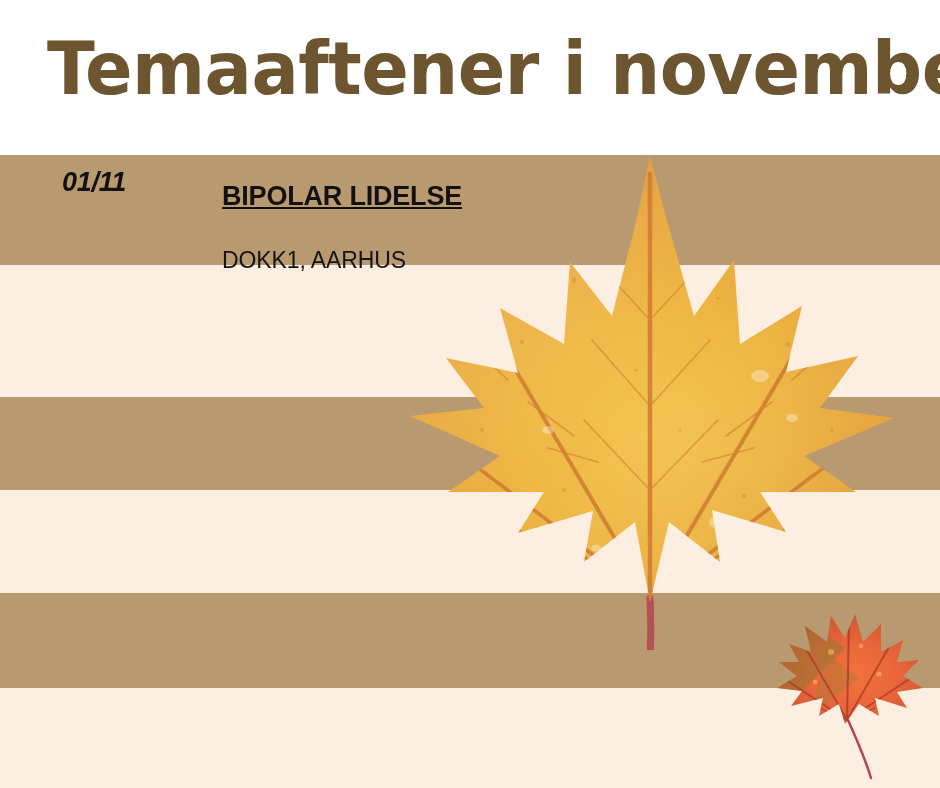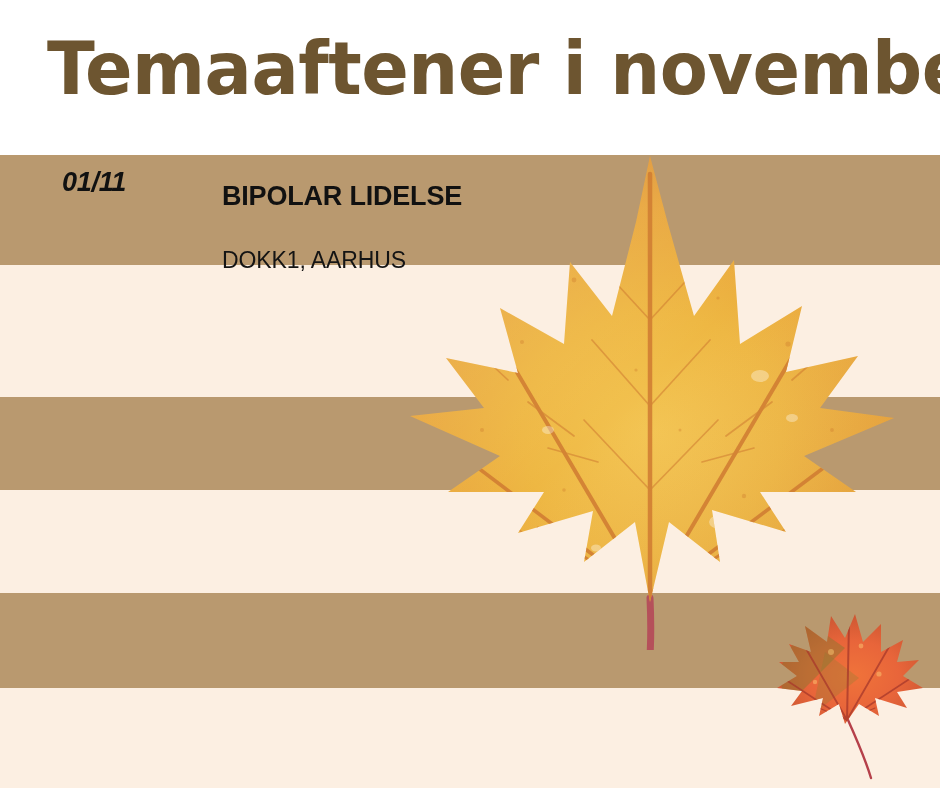--- a/index.html
+++ b/index.html
@@ -79,20 +79,21 @@
     position: absolute;
     left: 222px;
     right: 10px;
     font-family: "Liberation Sans", sans-serif;
     font-weight: 700;
     font-size: 27px;
     line-height: 33px;
     color: #111111;
     letter-spacing: -0.2px;
     text-transform: uppercase;
+    text-decoration: underline;
   }
   .event-venue {
     position: absolute;
     left: 222px;
     right: 10px;
     font-family: "Liberation Sans", sans-serif;
     font-weight: 400;
     font-size: 23px;
     line-height: 27px;
     color: #141414;

